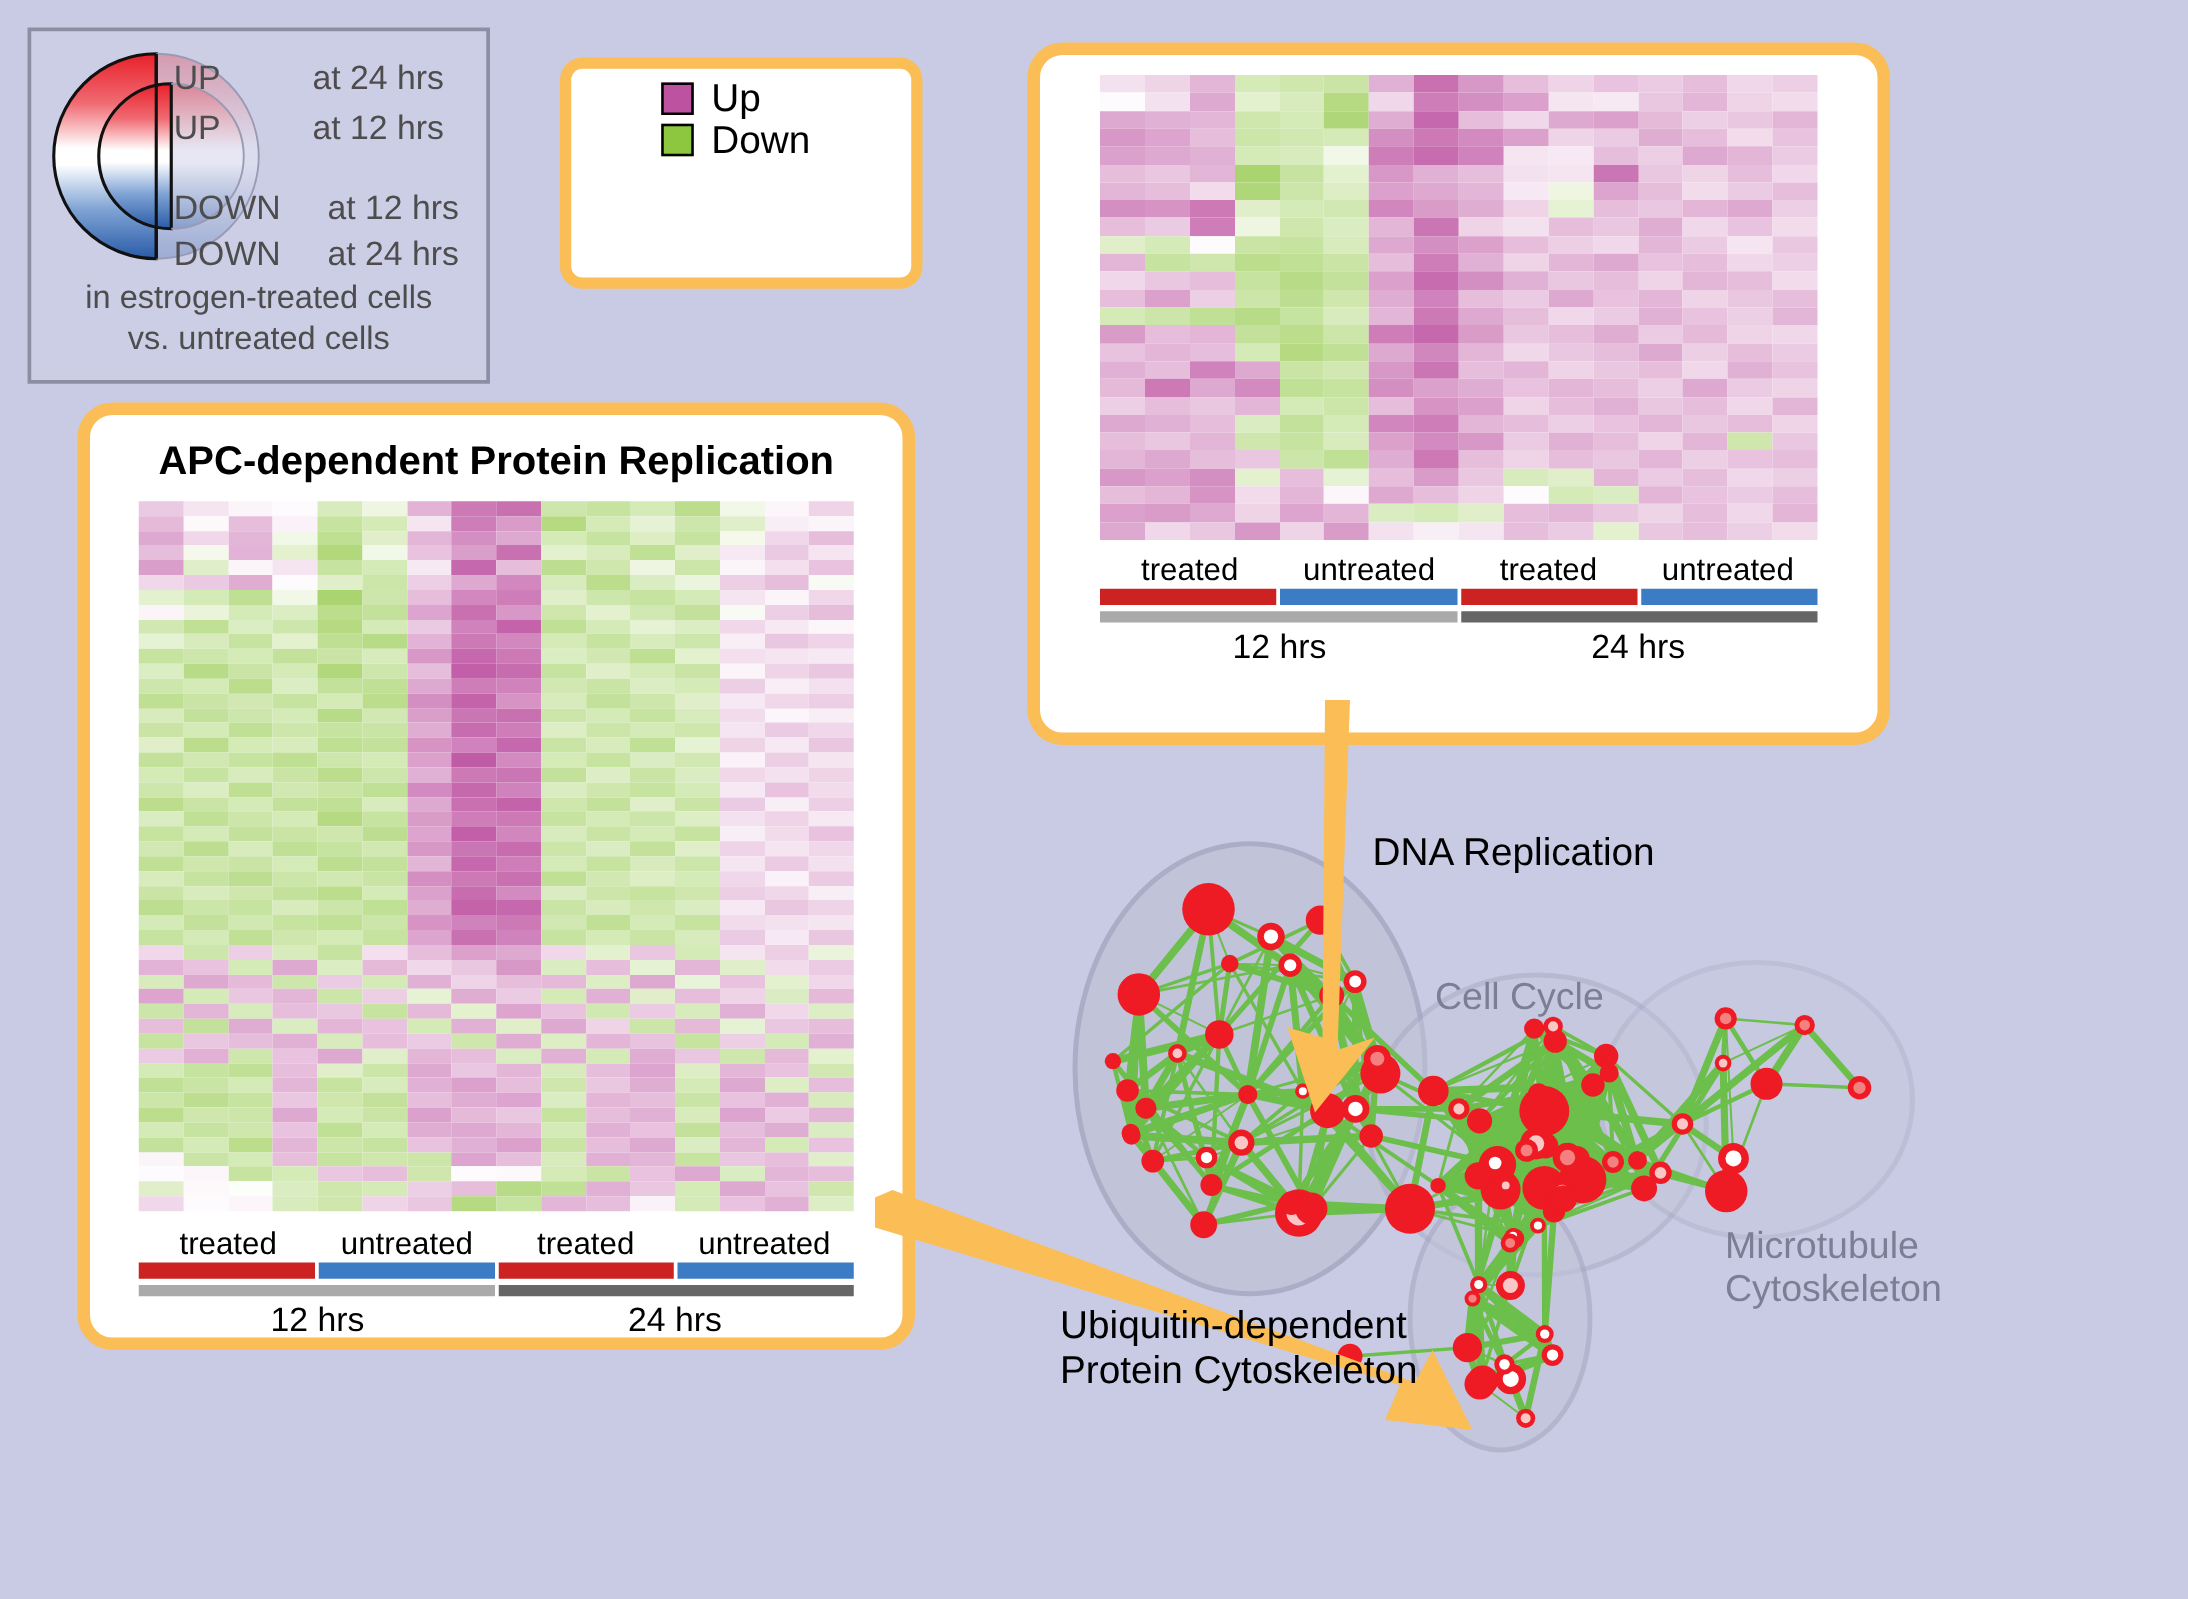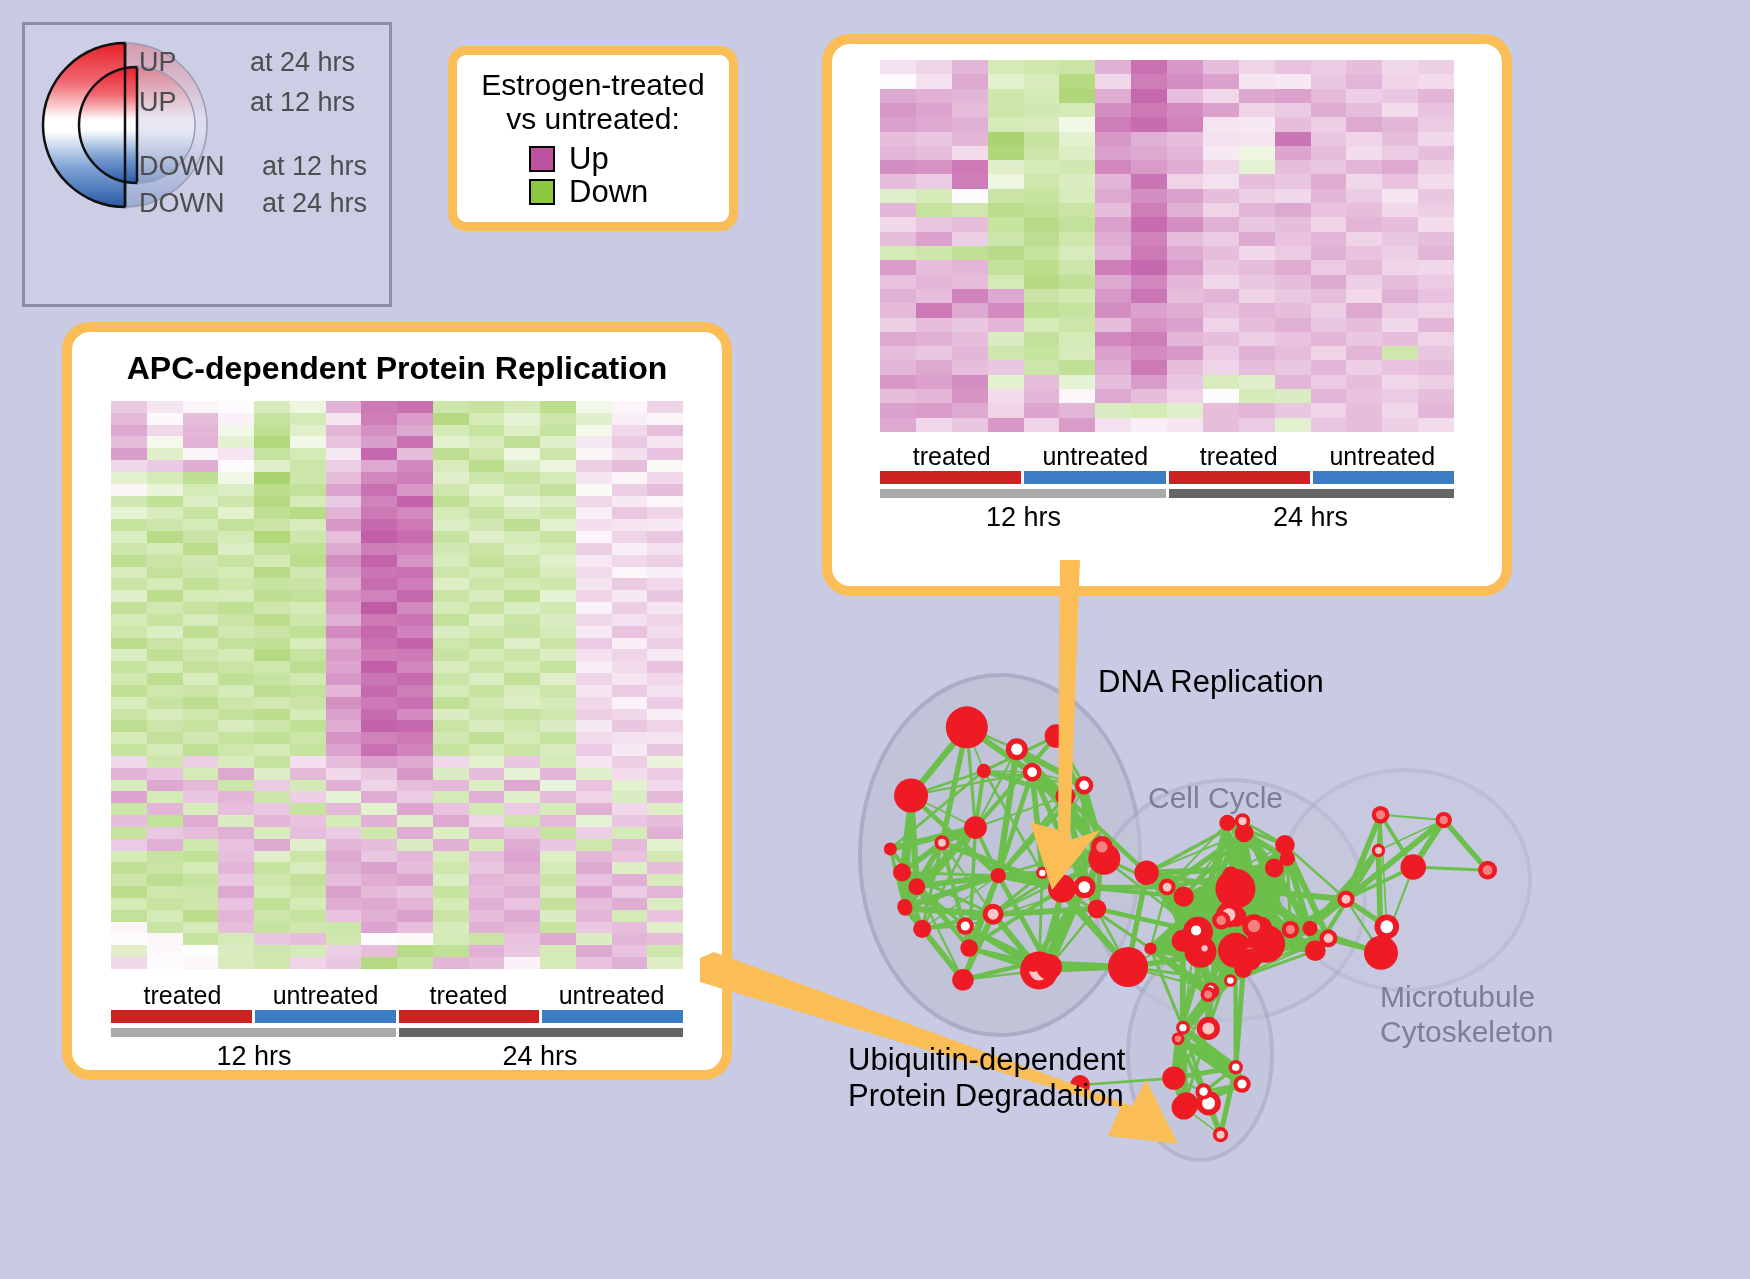--- a/index.html
+++ b/index.html
@@ -109,28 +109,28 @@
 
     <span class="ck-label" style="left:114px;top:22px">UP</span>
     <span class="ck-label" style="left:225px;top:22px">at 24 hrs</span>
     <span class="ck-label" style="left:114px;top:62px">UP</span>
     <span class="ck-label" style="left:225px;top:62px">at 12 hrs</span>
     <span class="ck-label" style="left:114px;top:126px">DOWN</span>
     <span class="ck-label" style="left:237px;top:126px">at 12 hrs</span>
     <span class="ck-label" style="left:114px;top:163px">DOWN</span>
     <span class="ck-label" style="left:237px;top:163px">at 24 hrs</span>
 
+    <div class="ck-bottom">
+      <div>in estrogen-treated cells</div>
+      <div>vs. untreated cells</div>
+    </div>
   </div>
 </div>
 
 <div class="abs" id="legendbox">
-  <div class="lg-title">
-    <div>Estrogen-treated</div>
-    <div>vs untreated:</div>
-  </div>
   <div class="lg-rows">
     <div class="lg-row">
       <span class="lg-sw" id="sw-up" style="background: rgb(189, 82, 161);"></span>
       <span class="lg-txt">Up</span>
     </div>
     <div class="lg-row">
       <span class="lg-sw" id="sw-down" style="background: rgb(141, 198, 63);"></span>
       <span class="lg-txt">Down</span>
     </div>
   </div>
@@ -2220,13 +2220,13 @@
 </svg>
 <svg class="abs" style="left:700px;top:930px;pointer-events:none" width="620" height="300">
   <path d="M0 28 L0 52 L420 178 L408 206 L478 214 L446 150 L432 176 L14 22 Z" fill="#fbbd55"></path>
 </svg>
 
 <div class="netlabel" id="lbl-dna">DNA Replication</div>
 <div class="netlabel" id="lbl-cc">Cell Cycle</div>
 <div class="netlabel" id="lbl-mt">Microtubule
 Cytoskeleton</div>
 <div class="netlabel" id="lbl-ub">Ubiquitin-dependent
-Protein Degradation</div>
+Protein Cytoskeleton</div>
 
 </body></html>

